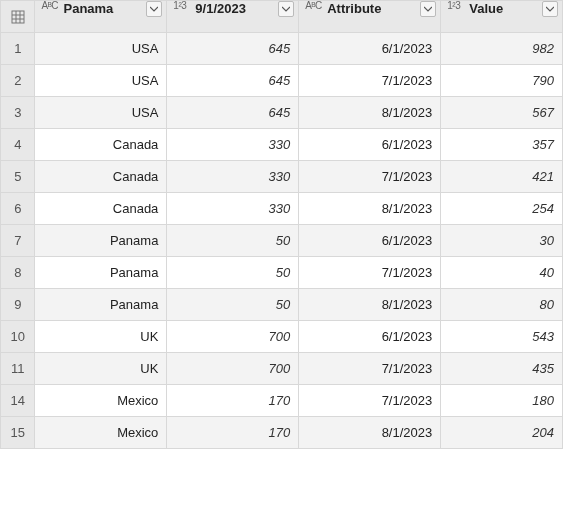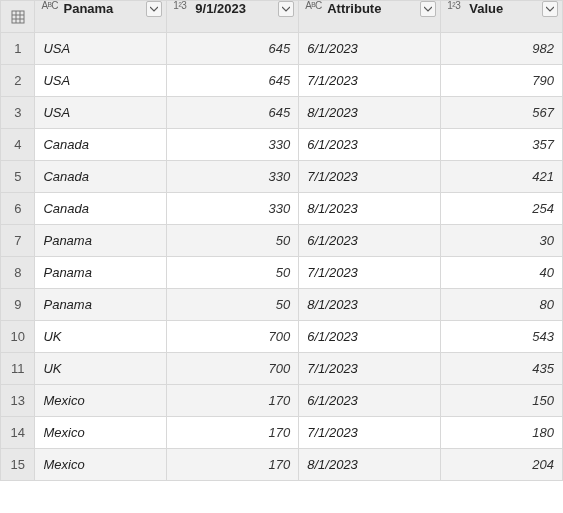--- a/index.html
+++ b/index.html
@@ -59,21 +59,21 @@
     width: 16px; height: 16px;
     border: 1px solid #bbb;
     background: #f6f6f6;
     display: flex; align-items: center; justify-content: center;
     border-radius: 2px;
     flex: 0 0 auto;
   }
   .dropbtn svg { display:block; }
   .cell { background: #fff; padding: 0 8px; }
   .row.odd .cell { background: #f3f3f3; }
-  .txt { text-align: left; font-style: italic; }
+  .txt { text-align: right; }
   .num { text-align: right; font-style: italic; color: #333; }
   
   .c1 { width: 130px; }
   .c2 { width: 130px; }
   .c3 { width: 140px; }
   .c4 { width: 120px; }
 </style>
 </head>
 <body>
 
@@ -205,27 +205,20 @@
       <div class="cell c3 txt">6/1/2023</div>
       <div class="cell c4 num">543</div>
     </div>
     <div class="row odd">
       <div class="rownum">11</div>
       <div class="cell c1 txt">UK</div>
       <div class="cell c2 num">700</div>
       <div class="cell c3 txt">7/1/2023</div>
       <div class="cell c4 num">435</div>
     </div>
-    <div class="row odd">
-      <div class="rownum">13</div>
-      <div class="cell c1 txt">Mexico</div>
-      <div class="cell c2 num">170</div>
-      <div class="cell c3 txt">6/1/2023</div>
-      <div class="cell c4 num">150</div>
-    </div>
     <div class="row">
       <div class="rownum">14</div>
       <div class="cell c1 txt">Mexico</div>
       <div class="cell c2 num">170</div>
       <div class="cell c3 txt">7/1/2023</div>
       <div class="cell c4 num">180</div>
     </div>
     <div class="row odd">
       <div class="rownum">15</div>
       <div class="cell c1 txt">Mexico</div>

